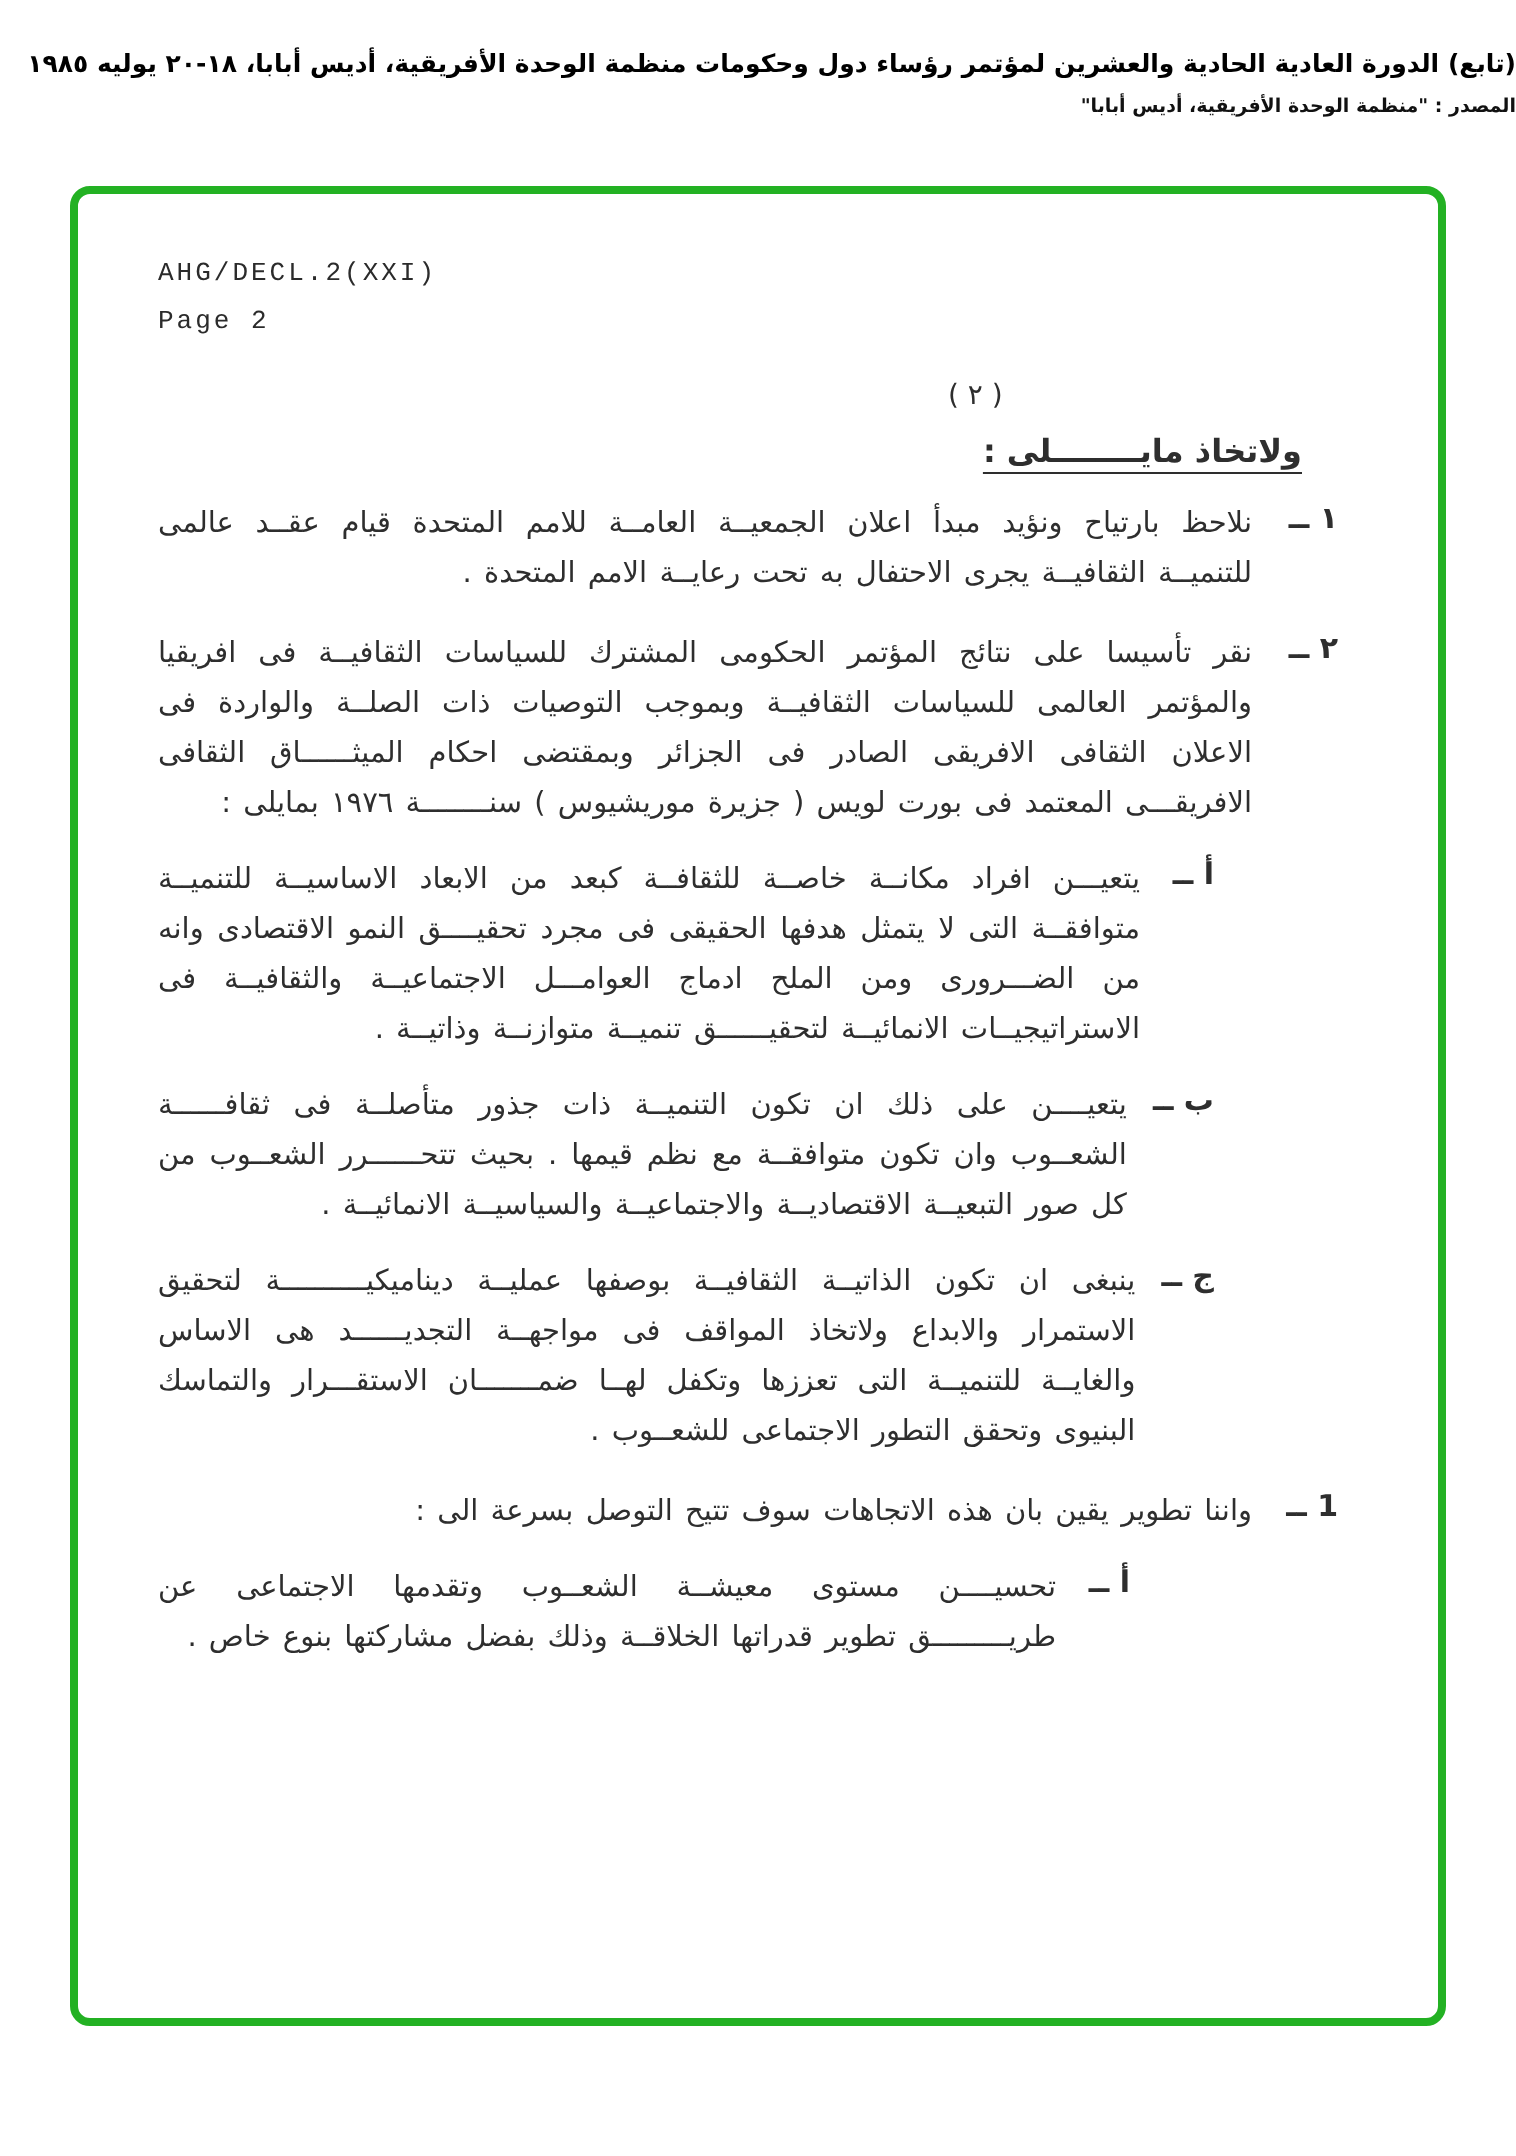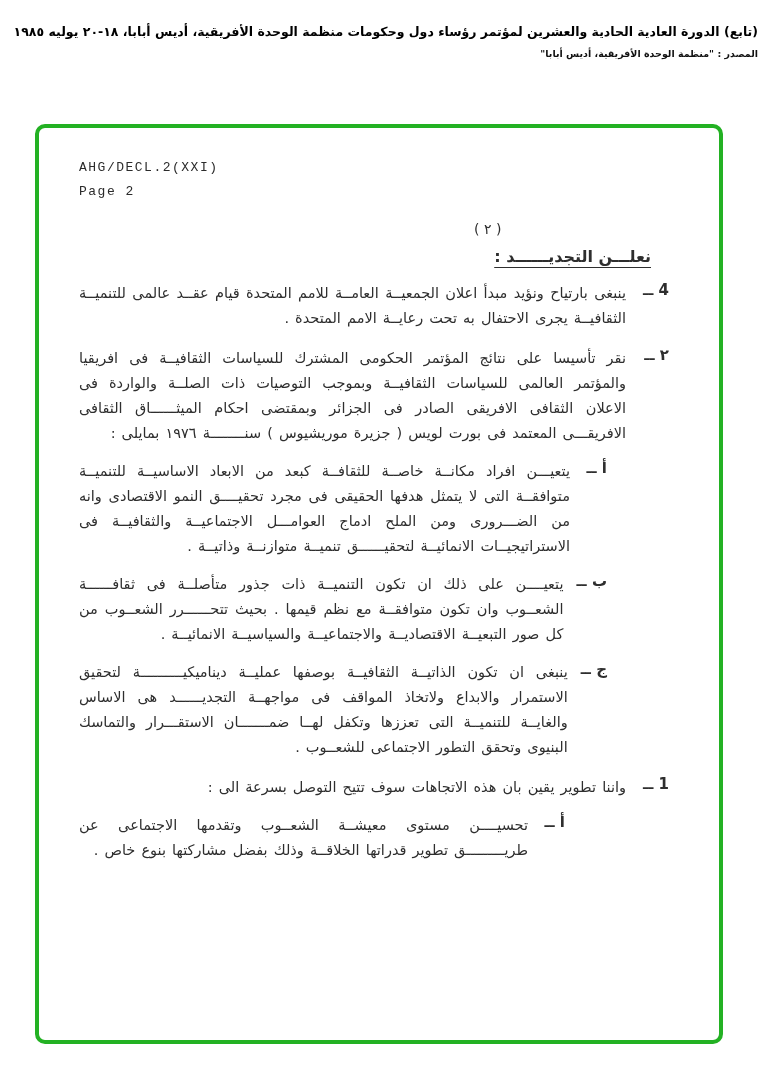--- a/index.html
+++ b/index.html
@@ -18,21 +18,20 @@
   }
   .header-source { font-weight: bold; font-size: 9.5px; margin-top: 9px; color: #111; }
 
   .green-box {
     position: absolute; left: 35px; top: 93px;
     width: 688px; height: 920px;
     border: 4px solid #23b123; border-radius: 10px;
     background: #fff;
     padding: 32px 50px 16px 40px;
     overflow: hidden;
-    margin-top: 31px;
   }
   .doc-ref {
     direction: ltr; text-align: left;
     font-family: "Liberation Mono", "DejaVu Sans Mono", monospace;
     font-size: 13px; color: #2b2b2b; letter-spacing: 1.5px;
   }
   .doc-ref .ref-code { margin-bottom: 9px; }
 
   .arabic-body { direction: rtl; color: #2e2e2e; }
 
@@ -78,25 +77,25 @@
 
     <div class="doc-ref">
       <div class="ref-code">AHG/DECL.2(XXI)</div>
       <div>Page 2</div>
     </div>
 
     <div class="arabic-body">
 
       <div class="section-number">( ٢ )</div>
 
-      <div class="declaration-heading">نعلـــن التجديــــــد :</div>
+      <div class="declaration-heading">ولاتخاذ مايــــــــلى :</div>
 
       <div class="item item-1">
-        <span class="num">4 ــ</span>
-        <div class="itext">ينبغى بارتياح ونؤيد مبدأ اعلان الجمعيــة العامــة للامم المتحدة قيام عقــد عالمى للتنميــة الثقافيــة يجرى الاحتفال به تحت رعايــة الامم المتحدة .</div>
+        <span class="num">١ ــ</span>
+        <div class="itext">نلاحظ بارتياح ونؤيد مبدأ اعلان الجمعيــة العامــة للامم المتحدة قيام عقــد عالمى للتنميــة الثقافيــة يجرى الاحتفال به تحت رعايــة الامم المتحدة .</div>
       </div>
 
       <div class="item item-2">
         <span class="num">٢ ــ</span>
         <div class="itext">نقر تأسيسا على نتائج المؤتمر الحكومى المشترك للسياسات الثقافيــة فى افريقيا والمؤتمر العالمى للسياسات الثقافيــة وبموجب التوصيات ذات الصلــة والواردة فى الاعلان الثقافى الافريقى الصادر فى الجزائر وبمقتضى احكام الميثــــــاق الثقافى الافريقـــى المعتمد فى بورت لويس ( جزيرة موريشيوس ) سنــــــــة ١٩٧٦ بمايلى :</div>
       </div>
 
       <div class="subitem">
         <span class="num">أ ــ</span>
         <div class="itext">يتعيـــن افراد مكانــة خاصــة للثقافــة كبعد من الابعاد الاساسيــة للتنميــة متوافقــة التى لا يتمثل هدفها الحقيقى فى مجرد تحقيــــق النمو الاقتصادى وانه من الضـــرورى ومن الملح ادماج العوامـــل الاجتماعيــة والثقافيــة فى الاستراتيجيــات الانمائيــة لتحقيــــــق تنميــة متوازنــة وذاتيــة .</div>

